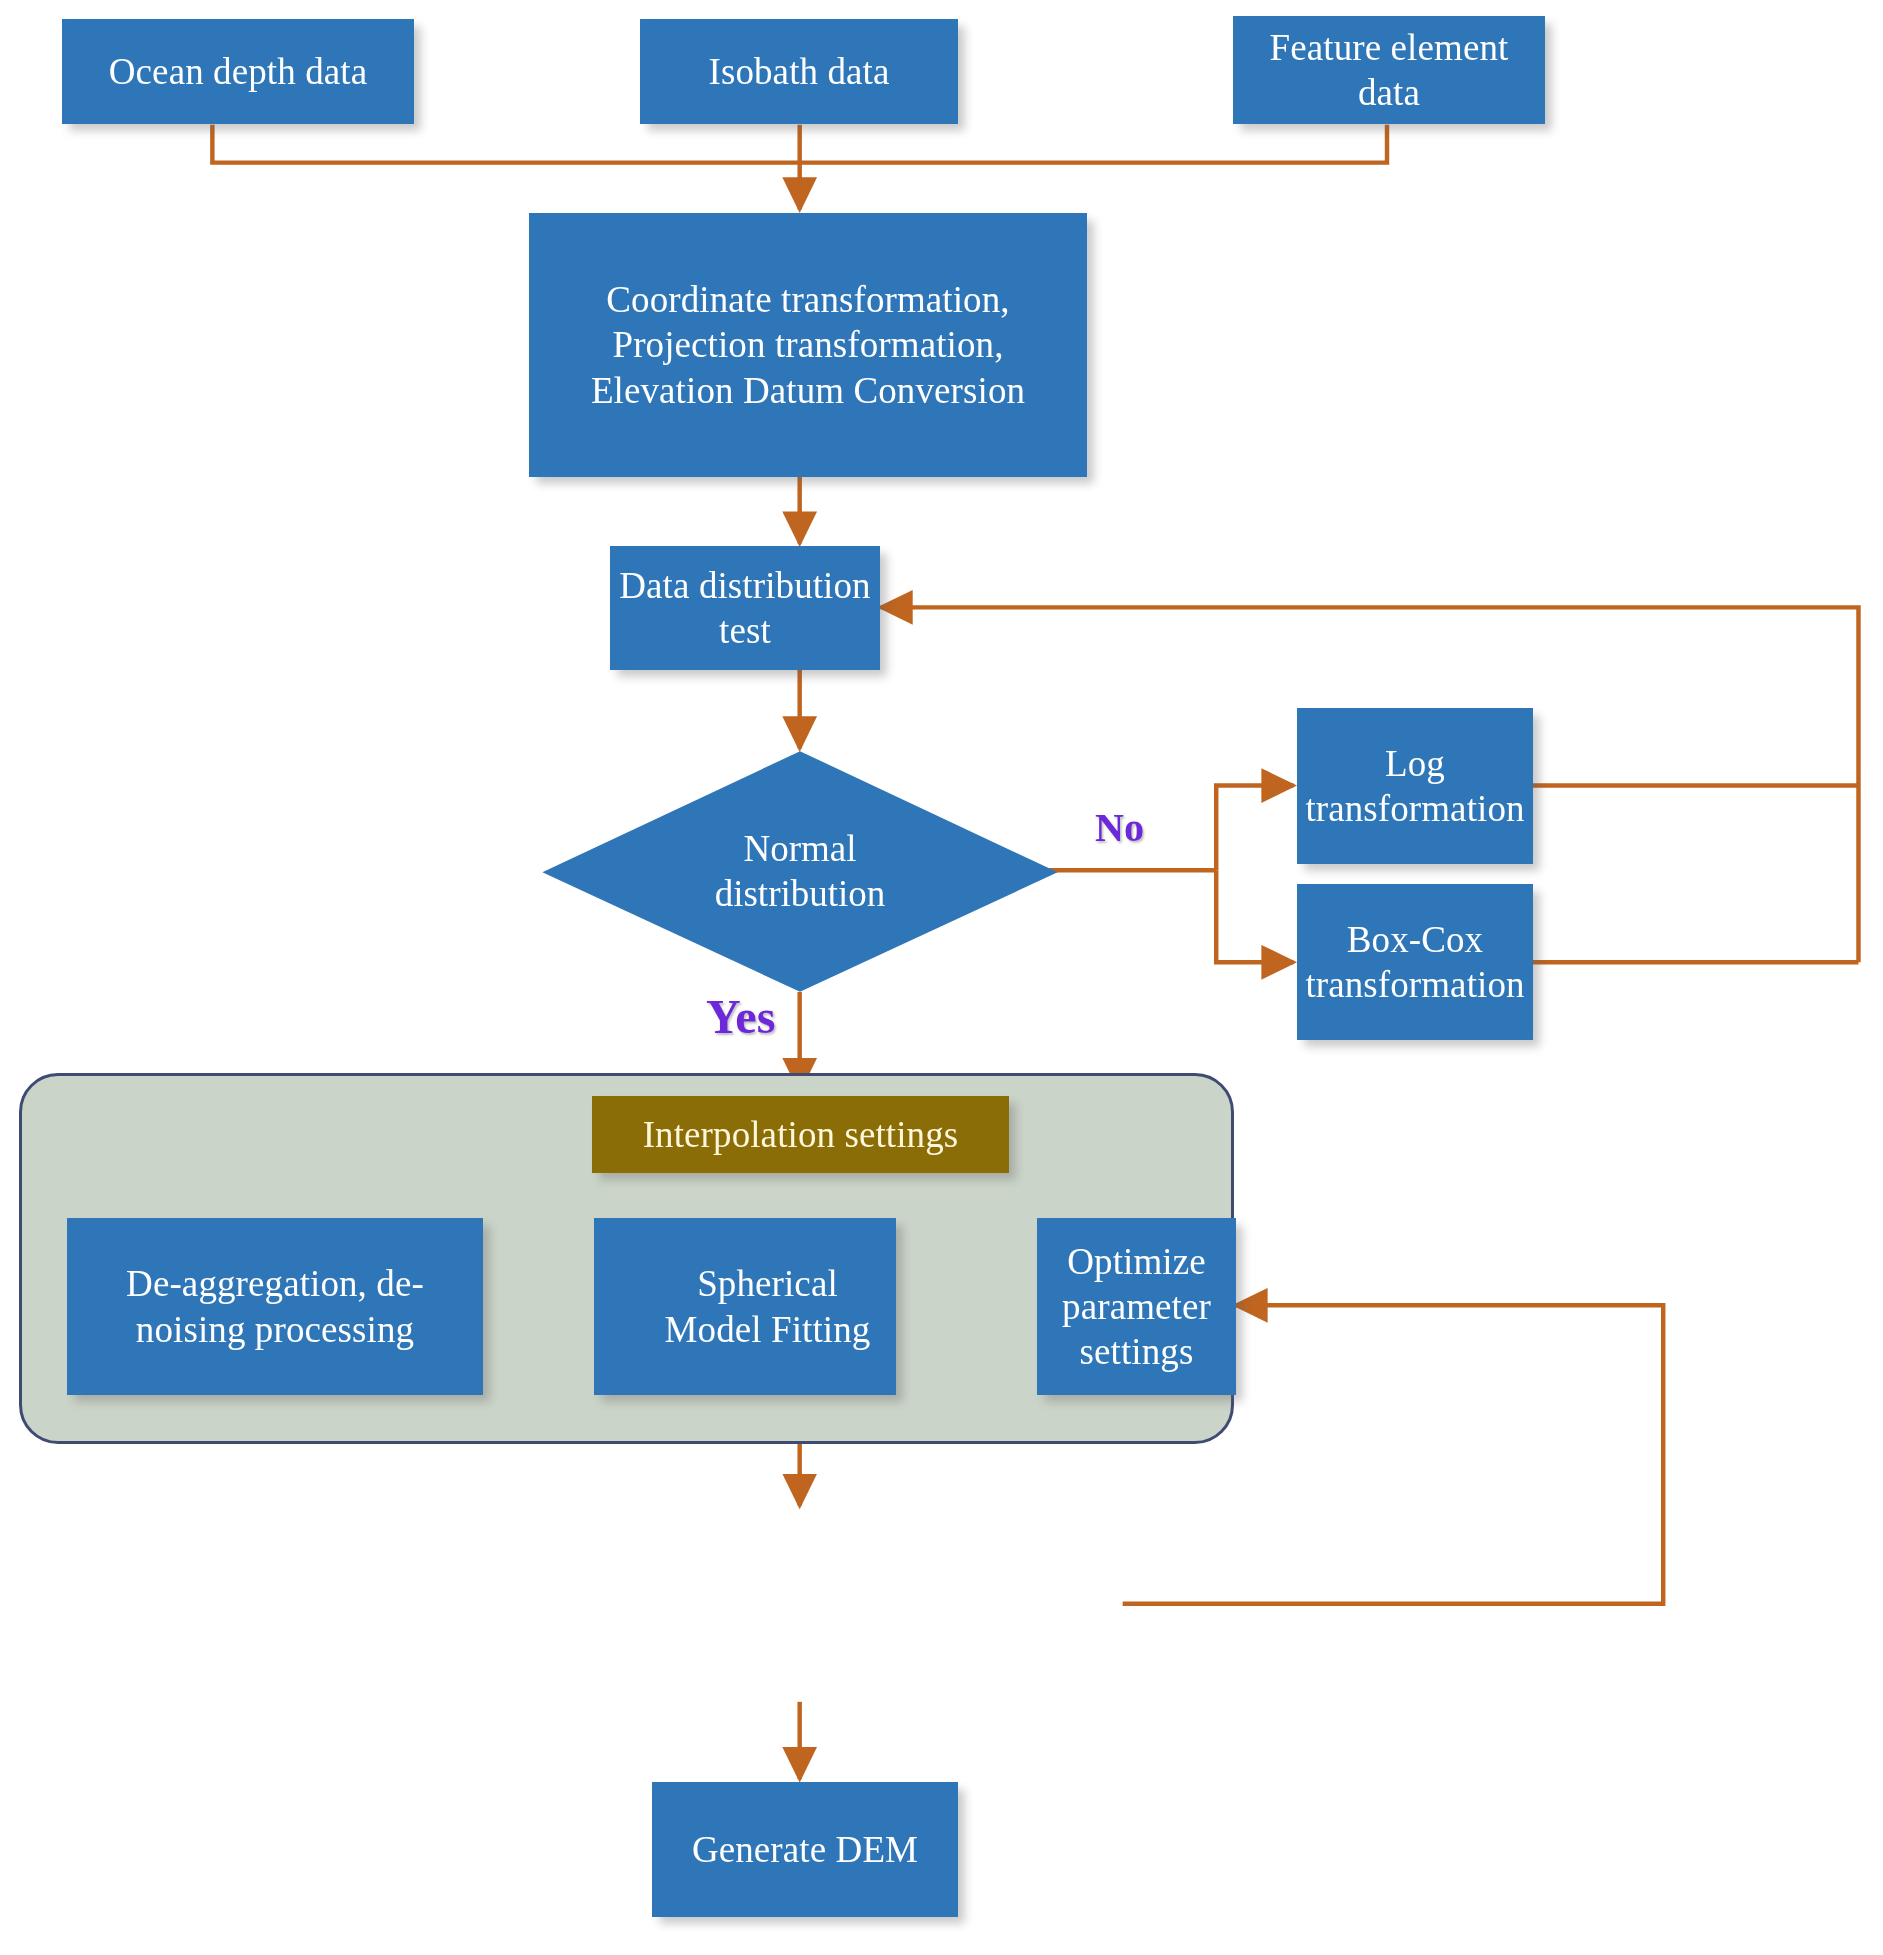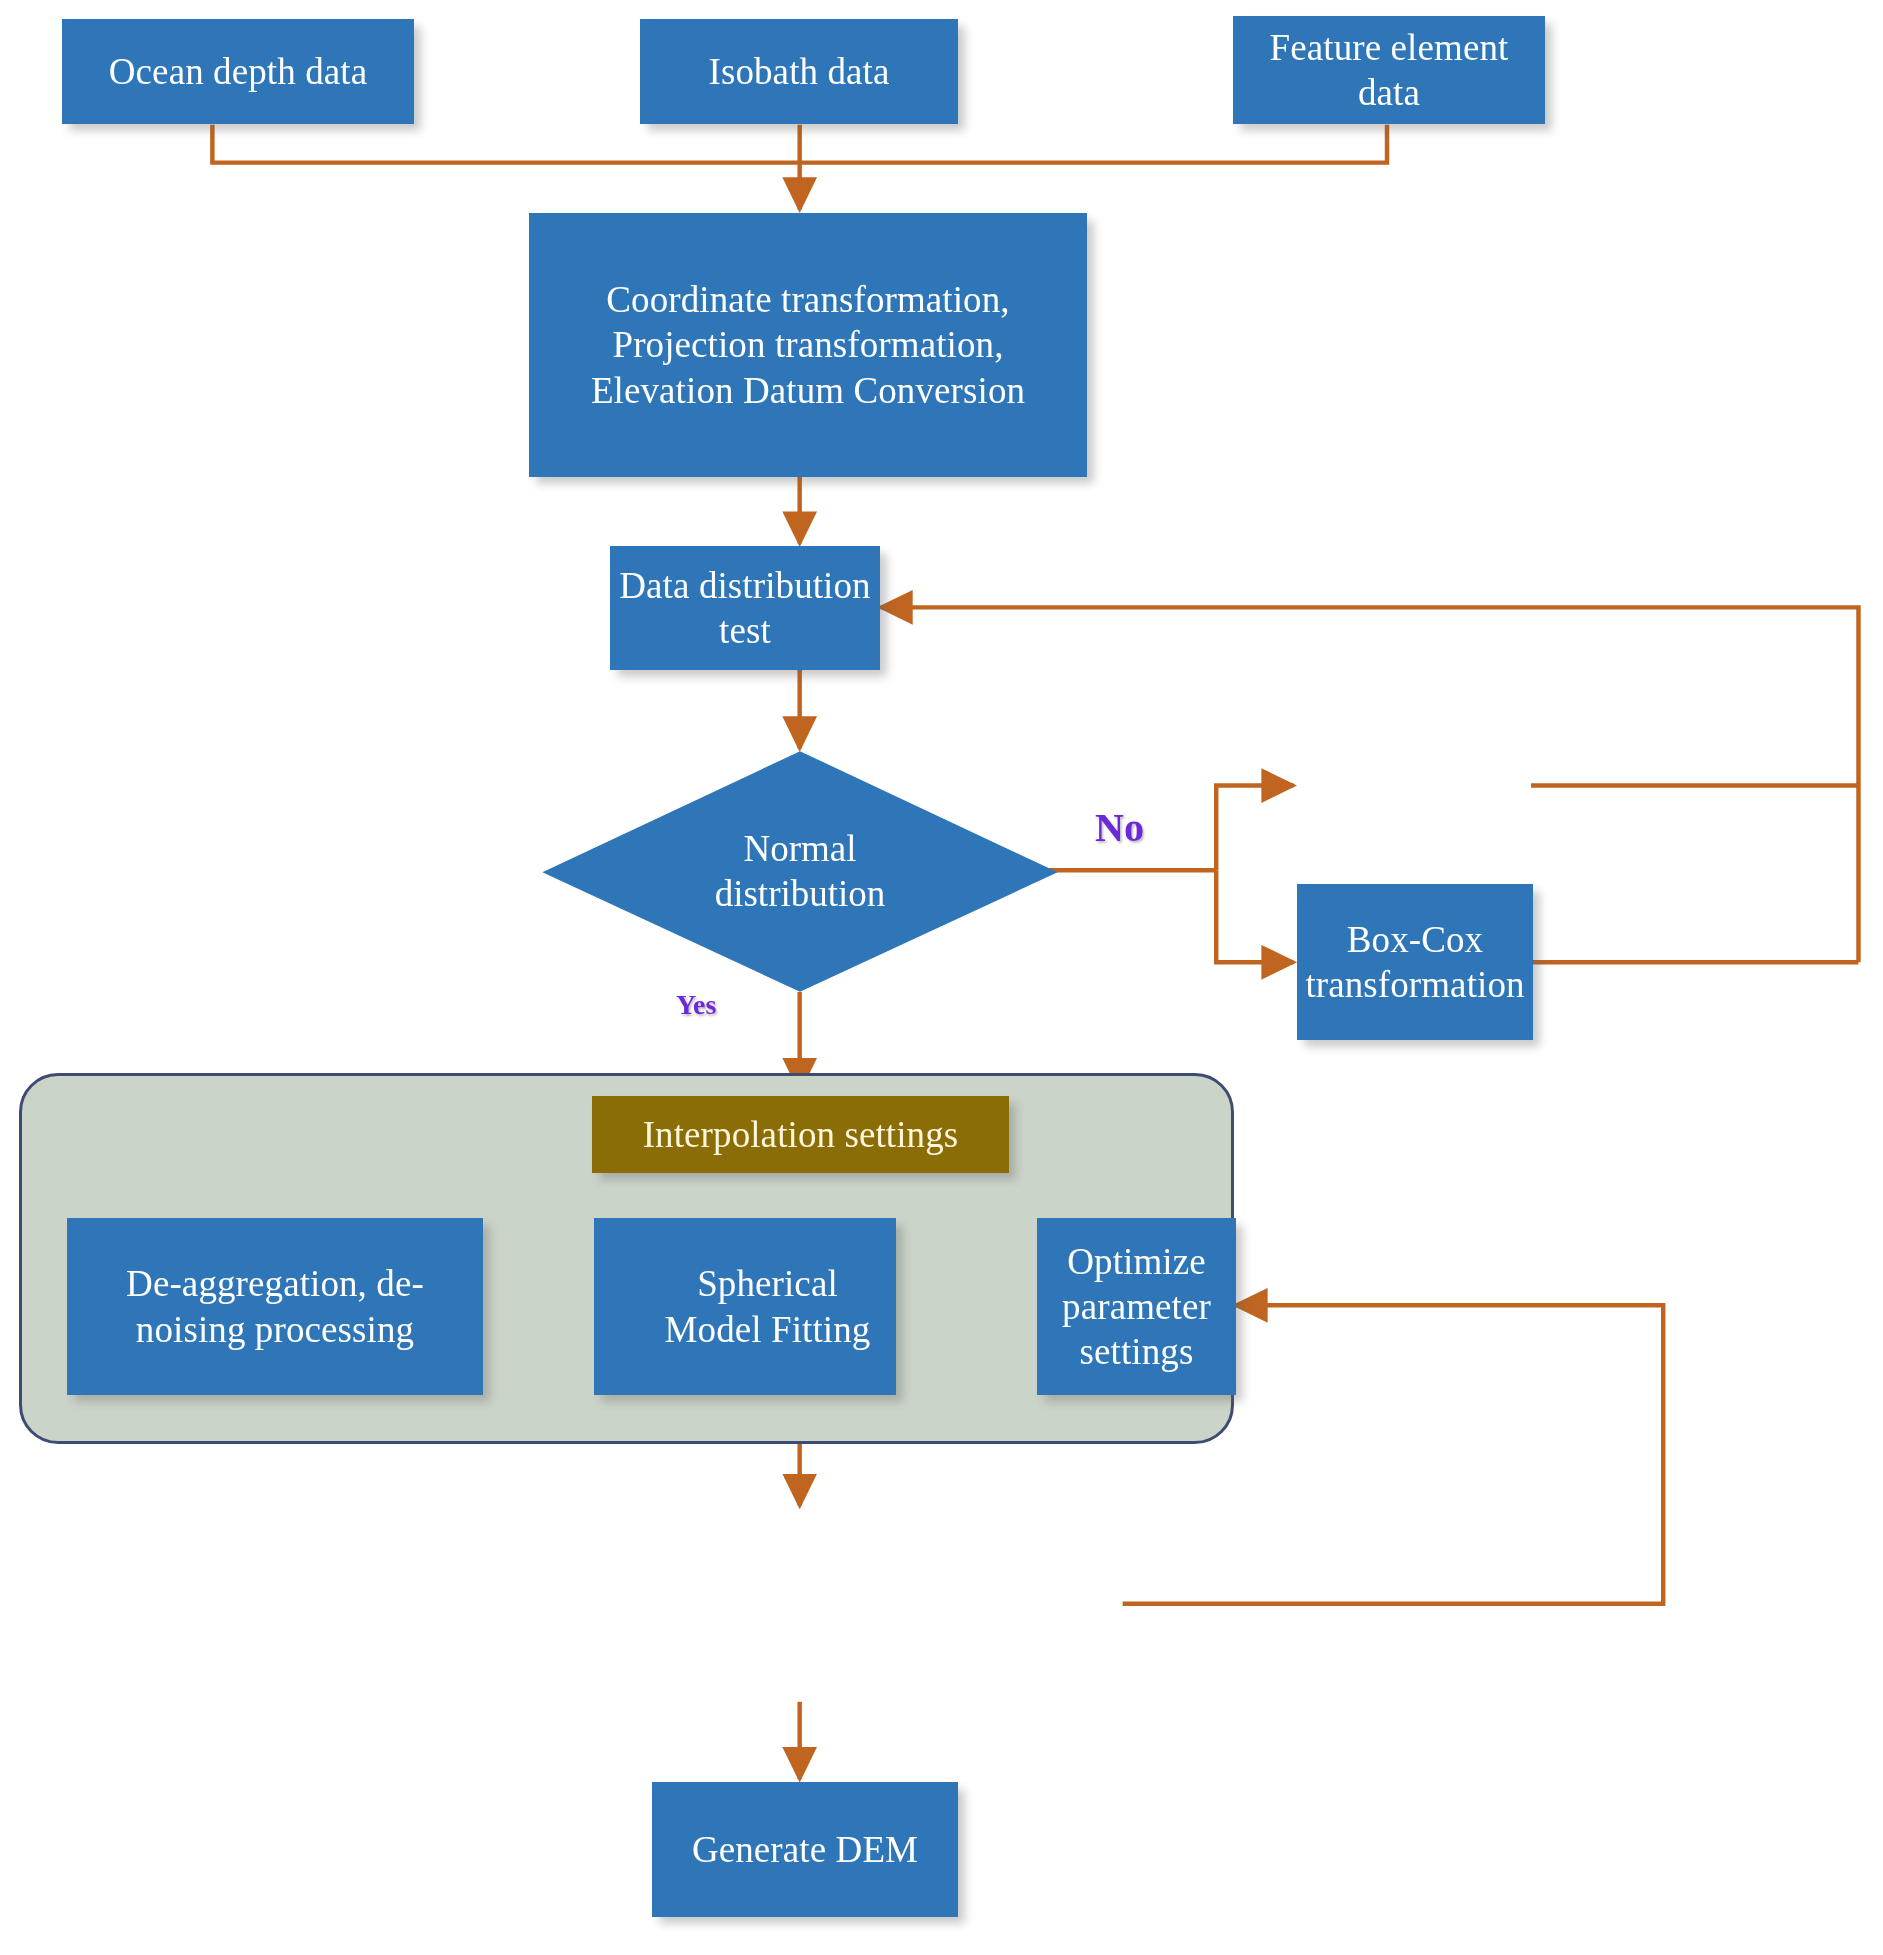--- a/index.html
+++ b/index.html
@@ -96,24 +96,27 @@
     </svg>
   </div>
   <div class="dlabel" style="left:655px;top:793px;width:290px;height:156px;font-size:37px;">
     <span>Normal distribution</span>
   </div>
 
   <div class="edgelbl" style="left:1095px;top:804px;font-size:40px;">
     <span>No</span>
   </div>
 
-  <div class="edgelbl" style="left:676px;top:989px;font-size:28px;">
+  <div class="edgelbl" style="left:706px;top:989px;font-size:48px;">
     <span>Yes</span>
   </div>
 
+  <div class="node" style="left:1297px;top:708px;width:236px;height:156px;font-size:37px;">
+    <span>Log transformation</span>
+  </div>
 
   <div class="node" style="left:1297px;top:884px;width:236px;height:156px;font-size:37px;">
     <span>Box-Cox transformation</span>
   </div>
 
   <div class="group" style="left:18.6px;top:1073px;width:1215px;height:371px;"></div>
 
   <div class="node gold" style="left:592px;top:1096px;width:417px;height:77px;font-size:37px;">
     <span>Interpolation settings</span>
   </div>

